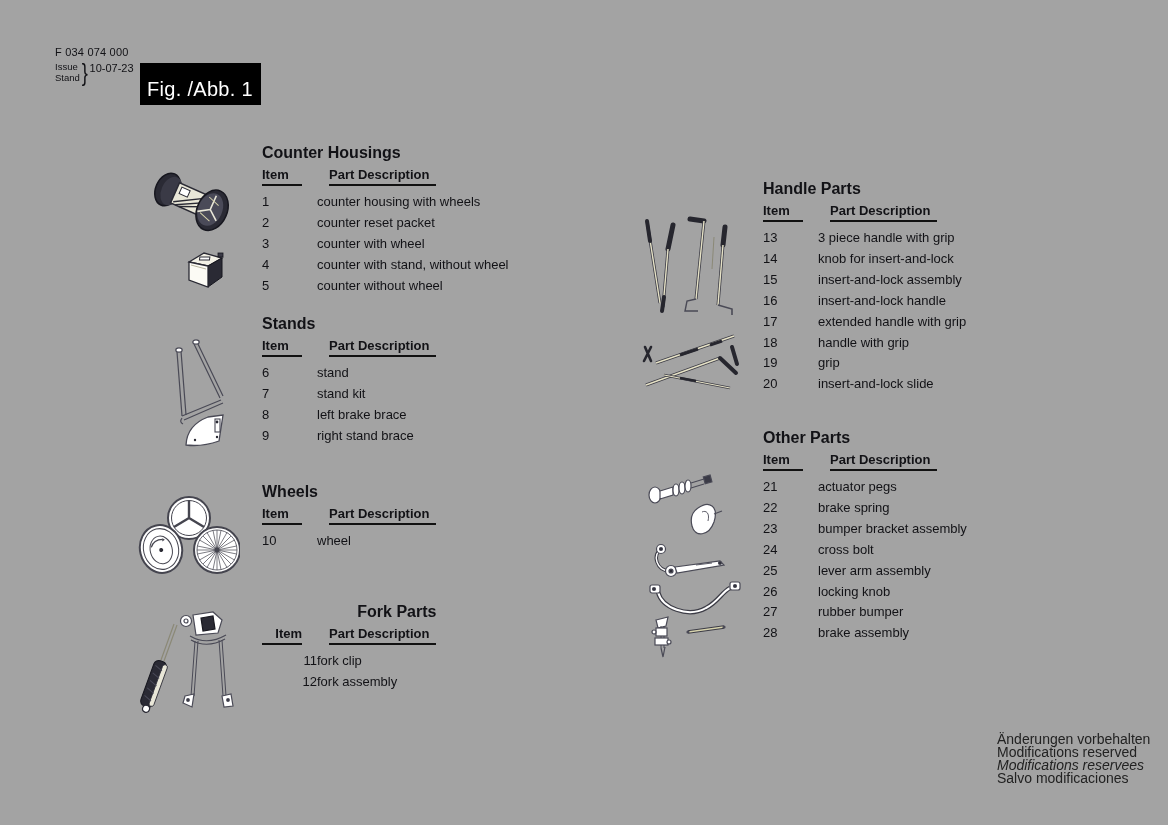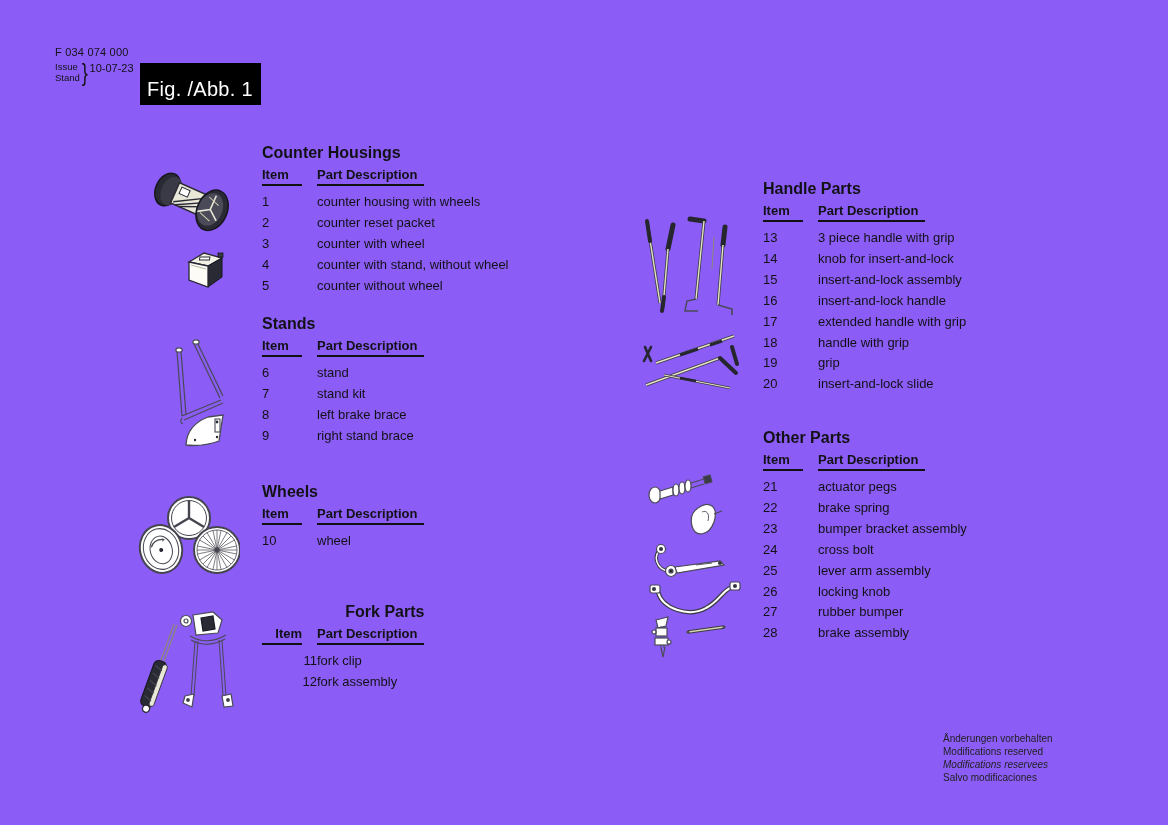--- a/index.html
+++ b/index.html
@@ -1,17 +1,17 @@
 <!DOCTYPE html>
 <html><head>
 <meta charset="utf-8">
 <style>
   html,body { margin:0; padding:0; background:#888; }
   #page {
-    position:relative; width:1168px; height:825px; background:#8b5cf6;
+    position:relative; width:1168px; height:825px; background:#a3a3a3;
     font-family:"Liberation Sans","DejaVu Sans",sans-serif; color:#121216;
     overflow:hidden; margin:0 auto;
   }
   
   #doc-num { position:absolute; left:55px; top:46px; font-size:11px; letter-spacing:.2px; }
   #issue-block { position:absolute; left:55px; top:62px; display:flex; align-items:flex-start; }
   .issue-labels { display:flex; flex-direction:column; font-size:9.5px; line-height:10.5px; }
   .brace { font-size:23px; font-weight:200; line-height:22px; margin:0 1px 0 1px; transform:scaleX(.8); }
   .issue-date { font-size:11px; }
   #fig-box {
@@ -20,30 +20,30 @@
   }
   
   .section { position:absolute; }
   #sec-counter { left:262px; top:144px; }
   #sec-stands  { left:262px; top:315px; }
   #sec-wheels  { left:262px; top:483px; }
   #sec-fork    { left:262px; top:603px;text-align:right; }
   #sec-handle  { left:763px; top:180px; }
   #sec-other   { left:763px; top:429px; }
   .sec-title { font-size:16px; font-weight:bold; line-height:18px; }
-  .t-head { display:flex; margin-top:5px; }
+  .t-head { display:flex; margin-top:5px;gap:12px; }
   .h-item { font-size:13px; font-weight:bold; width:40px; margin-right:15px;
             border-bottom:2px solid #111; padding-bottom:2px; }
   .h-desc { font-size:13px; font-weight:bold; border-bottom:2px solid #111;
             padding-bottom:0; padding-right:7px; }
   .t-rows { margin-top:6px; }
   .t-row { display:flex; font-size:13px; line-height:20.9px; }
   .c-item { width:55px; flex:none; }
   
-  #legal { position:absolute; left:943px; top:733px; font-size:10px; line-height:12.9px; color:#222; }
+  #legal { position:absolute; left:997px; top:733px; font-size:14px; line-height:12.9px; color:#222; }
   
   .illus { position:absolute; }
   #illus-counter-housing { left:147px; top:165px; }
   #illus-counter-box     { left:183px; top:249px; }
   #illus-stand           { left:164px; top:332px; }
   #illus-stand-brace     { left:182px; top:413px; }
   #illus-wheels          { left:138px; top:495px; }
   #illus-fork-clip       { left:136px; top:622px; }
   #illus-fork-assembly   { left:178px; top:610px; }
   #illus-handles-upper   { left:640px; top:211px; }

